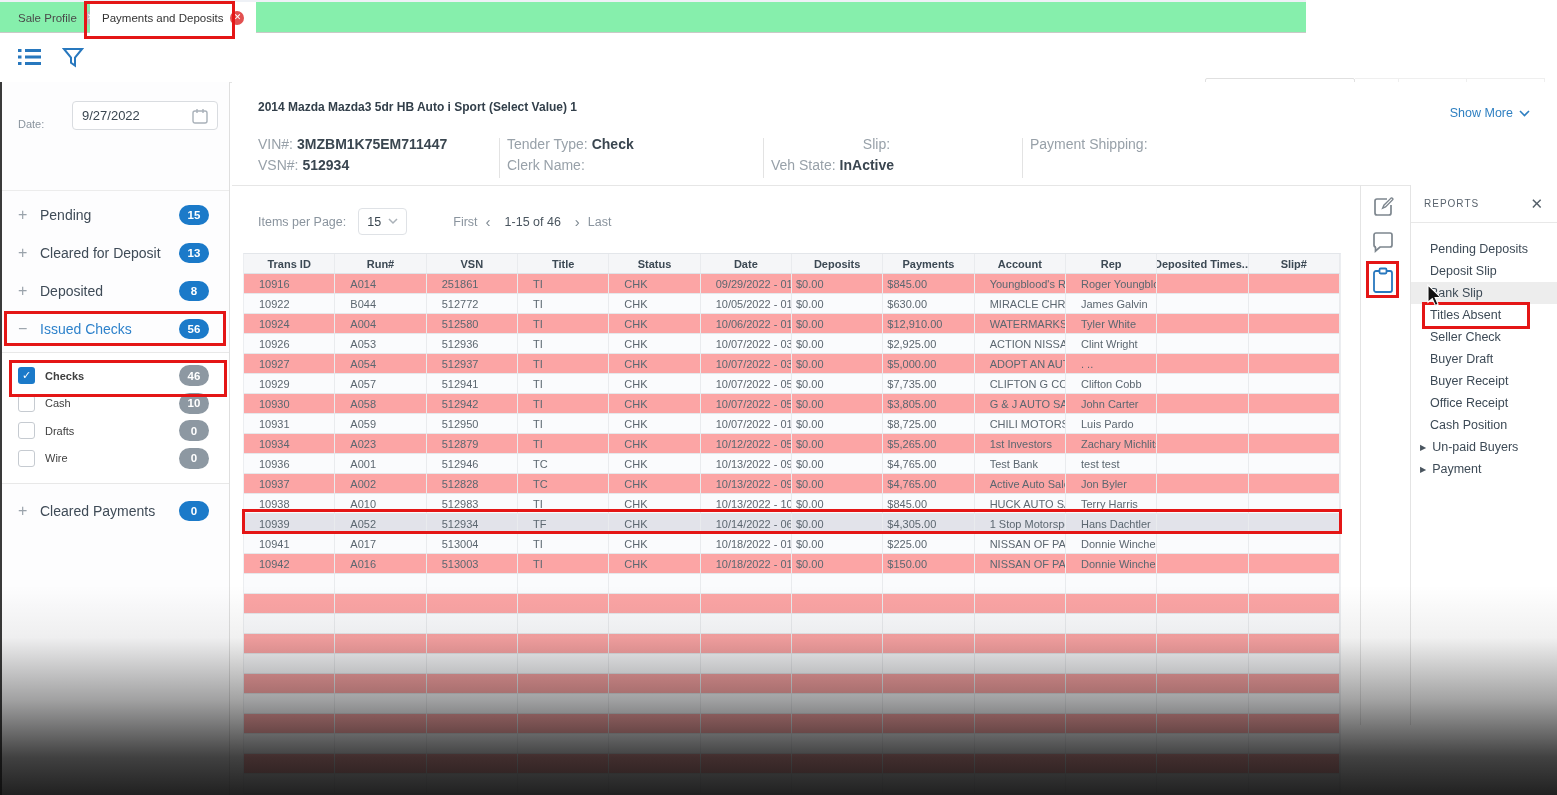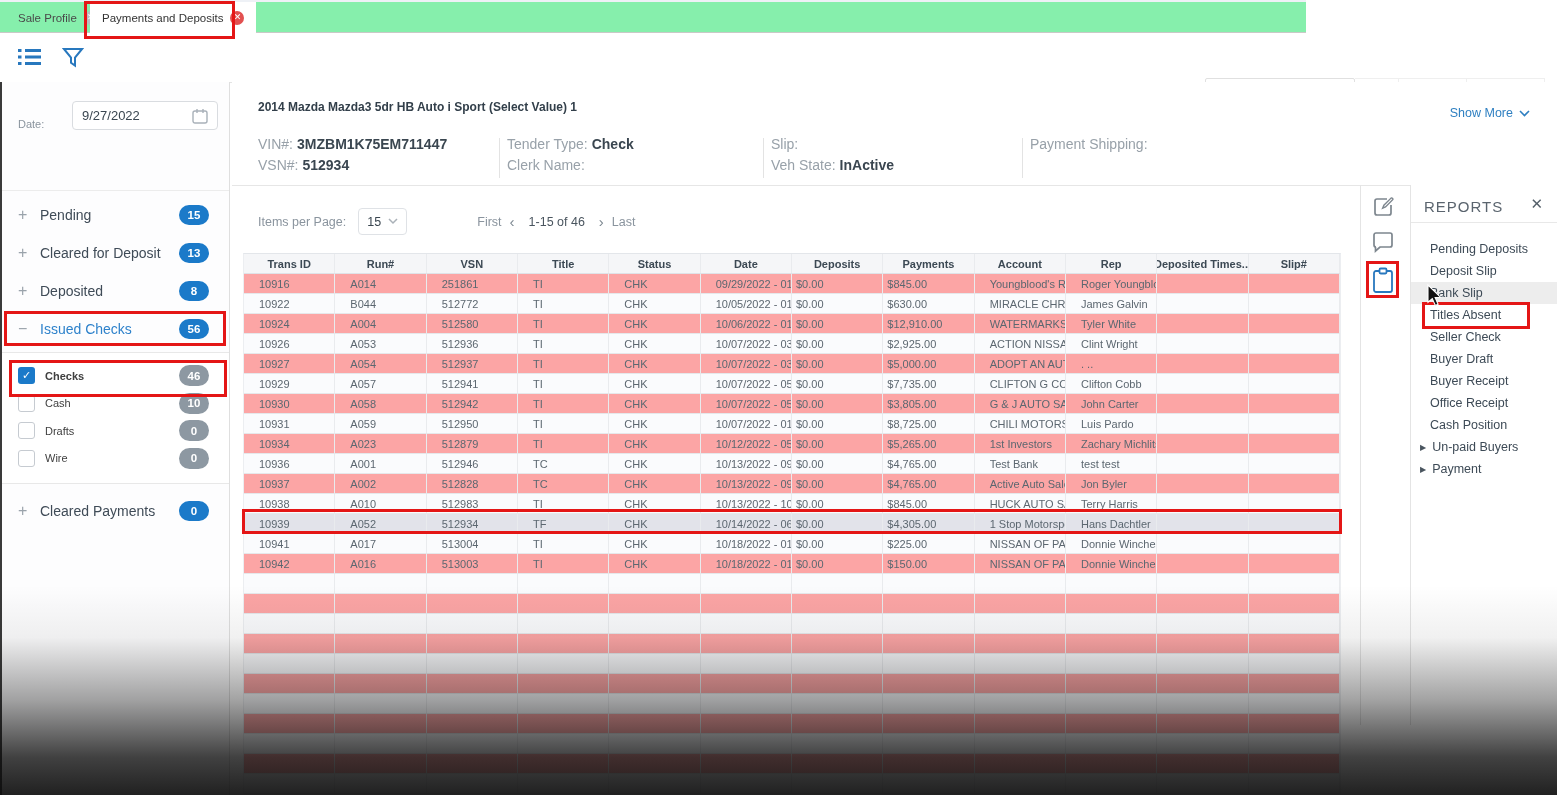--- a/index.html
+++ b/index.html
@@ -91,21 +91,21 @@
     overflow:hidden; }
   .gcell.money { padding-left:4px; }
   .grid-row.head .gcell { justify-content:center; padding:0 2px; font-weight:bold;
     color:#3c4954; cursor:pointer; }
   
   #vline-strip { left:1360px; top:185px; width:1px; height:540px; background:#e4e4e4; }
   .strip-icon { position:absolute; left:1372px; cursor:pointer; }
   
   #reports { left:1410px; top:185px; width:147px; height:540px; background:#fff;
     border-left:1px solid #e4e4e4; }
-  #reports-title { position:absolute; left:13px; top:13px; font-size:15px;
+  #reports-title { position:absolute; left:13px; top:13px; font-size:10px;
     color:#5a646e; letter-spacing:1px; }
   #reports-close { position:absolute; right:14px; top:10px; font-size:15px;
     color:#55606a; cursor:pointer; }
   #reports-div { position:absolute; left:0; top:37px; width:147px; height:1px;
     background:#e8e8e8; }
   .report-item { position:absolute; left:0; width:147px; height:22px; display:flex;
     align-items:center; padding-left:19px; font-size:12.5px; color:#3d4a56;
     cursor:pointer; white-space:nowrap; }
   .report-item.hovered { background:#ededed; }
   .report-item .tri { font-size:8px; color:#4a555f; margin:0 6px 0 -10px; }
@@ -237,42 +237,42 @@
       <div class="info-col" style="left: 26px;">
         <div class="info-line"><span>VIN#:</span><b>3MZBM1K75EM711447</b></div>
         <div class="info-line"><span>VSN#:</span><b>512934</b></div>
       </div>
       <div class="info-div" style="left: 267px;"></div>
       <div class="info-col" style="left: 275px;">
         <div class="info-line"><span>Tender Type:</span><b>Check</b></div>
         <div class="info-line"><span>Clerk Name:</span><b></b></div>
       </div>
       <div class="info-div" style="left: 531px;"></div>
-      <div class="info-col" style="left: 539px;">
+      <div class="info-col" style="left: 539px; align-items: flex-end;">
         <div class="info-line"><span>Slip:</span><b></b></div>
         <div class="info-line"><span>Veh State:</span><b>InActive</b></div>
       </div>
       <div class="info-div" style="left: 790px;"></div>
       <div class="info-col" style="left: 798px;">
         <div class="info-line"><span>Payment Shipping:</span><b></b></div>
       </div>
     </div>
 </div>
 <div class="abs" id="hline2"></div>
 
 <div class="abs" id="content-body">
   <div id="pager">
     <span>Items per Page:</span>
     <div id="ipp-box">
       <span>15</span>
       <svg width="10" height="7" viewBox="0 0 10 7" fill="none" stroke="#aab1b8" stroke-width="1.5">
           <path d="M1 1l4 4 4-4"></path>
         </svg>
     </div>
-    <span class="pager-nav" style="margin-left:70px;text-align:right;">First</span>
+    <span class="pager-nav" style="margin-left:46px;text-align:right;">First</span>
     <span class="chev">‹</span>
     <span id="pager-range">1-15 of 46</span>
     <span class="chev">›</span>
     <span class="pager-nav">Last</span>
   </div>
   <div id="grid">
       <div class="grid-row head">
         <div class="gcell">Trans ID</div>
         <div class="gcell">Run#</div>
         <div class="gcell">VSN</div>

